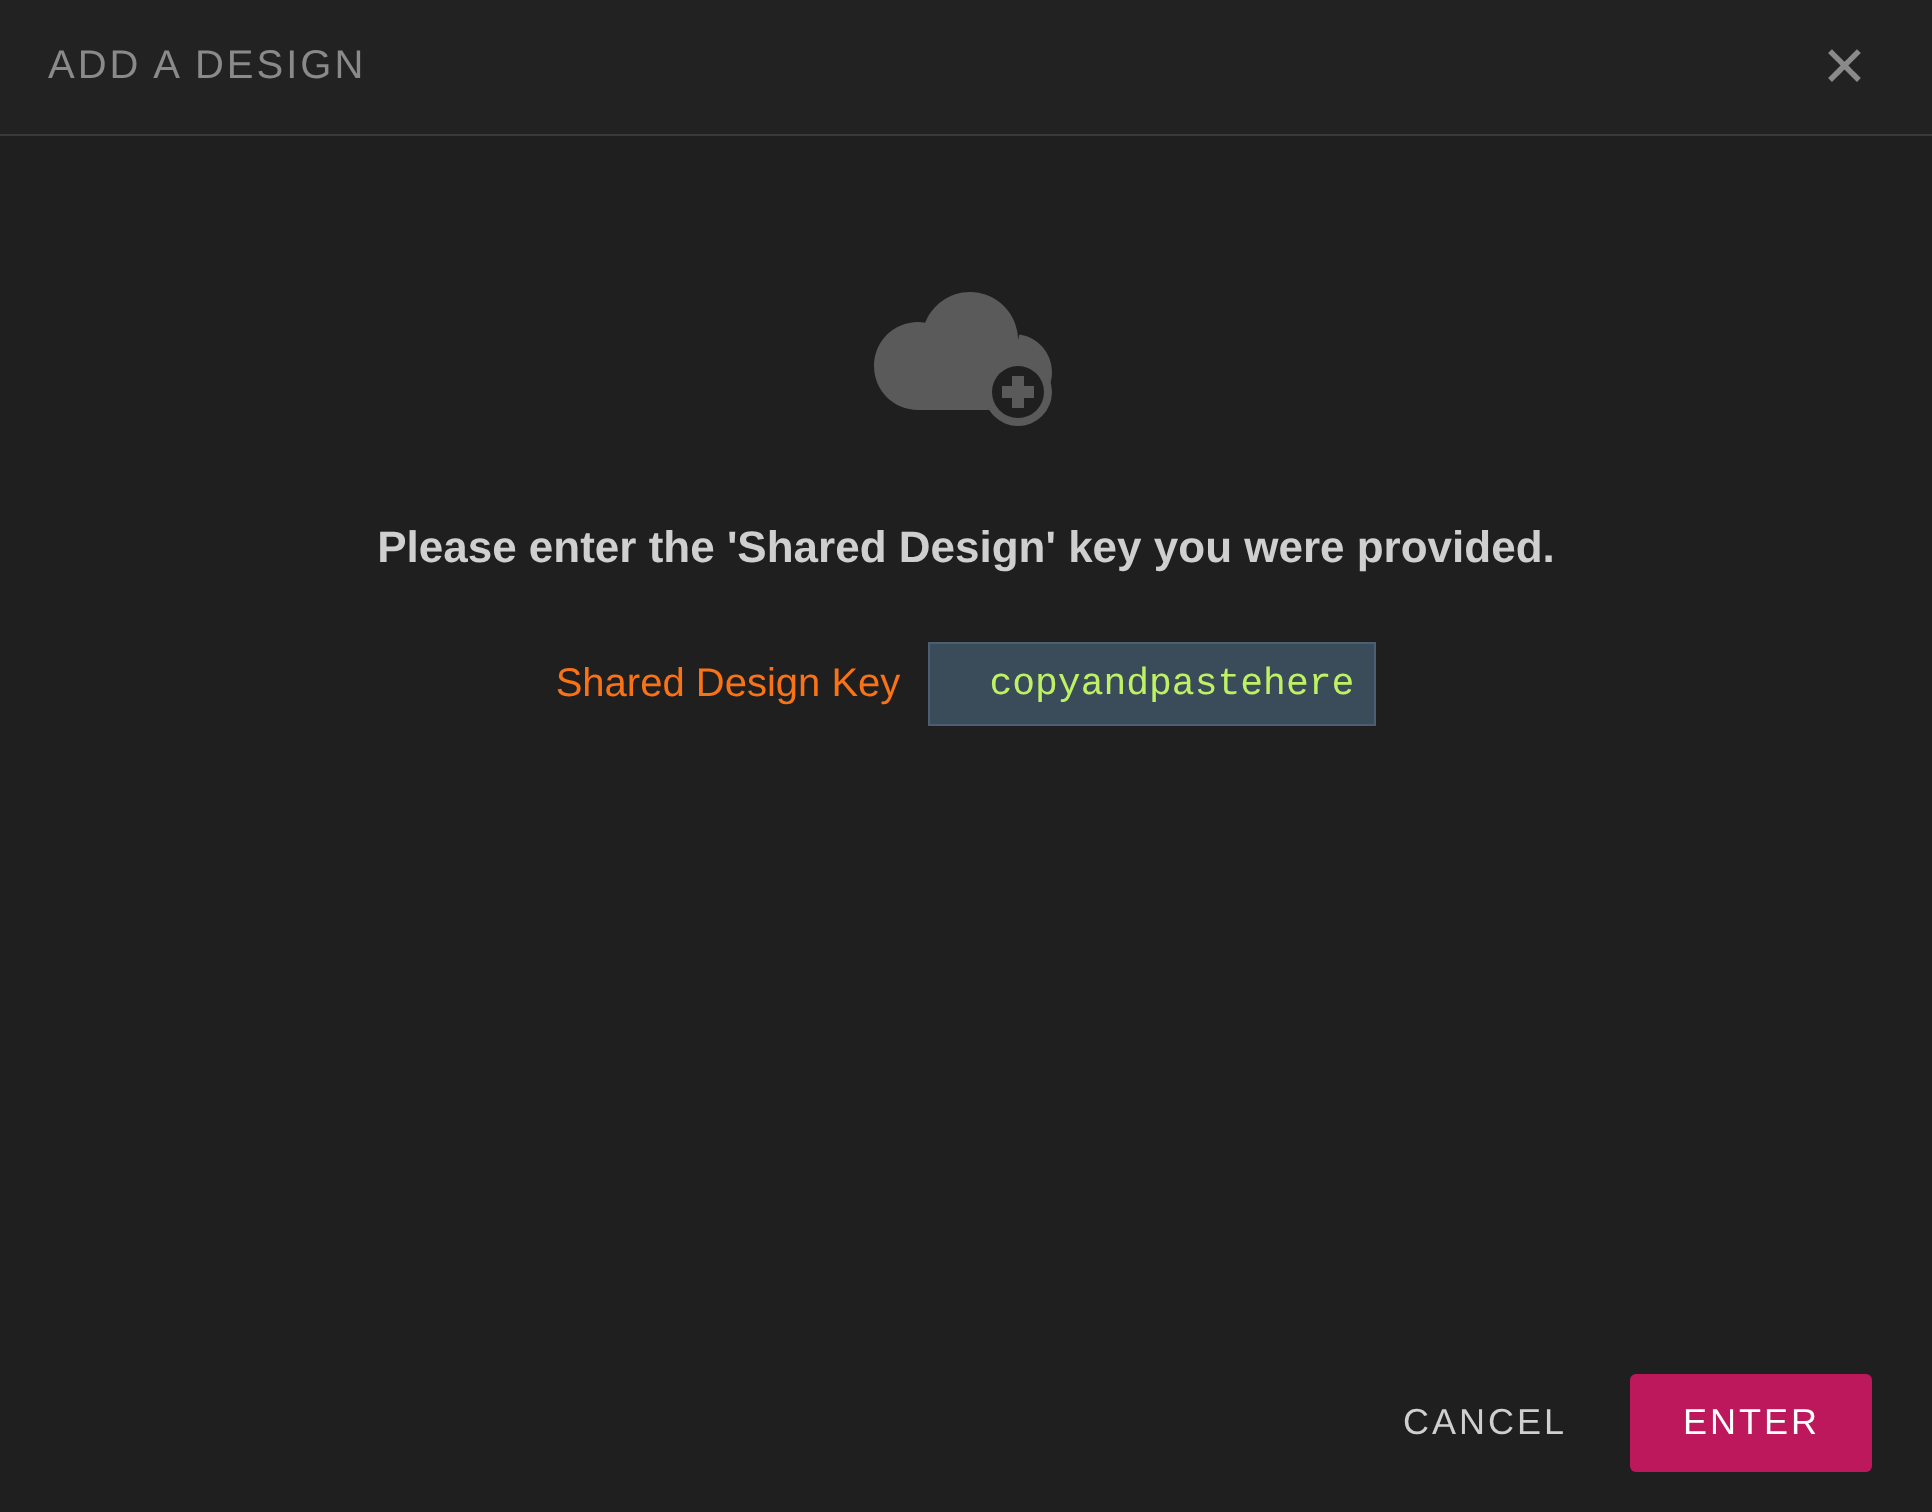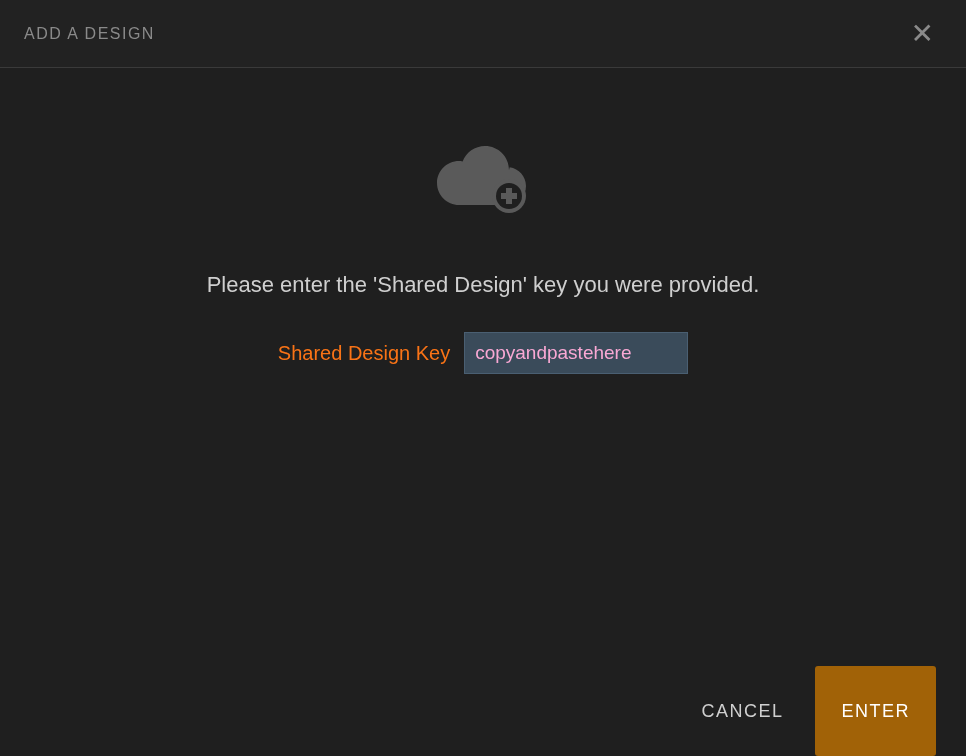--- a/index.html
+++ b/index.html
@@ -26,21 +26,21 @@
       height: 68px;
       border-bottom: 1px solid #3a3a3a;
       display: flex;
       align-items: center;
       justify-content: space-between;
       padding: 0 24px;
       background: #222;
     }
     .modal-title {
       color: #8a8a8a;
-      font-size: 16px;
+      font-size: 20px;
       font-weight: 400;
       letter-spacing: 1.5px;
     }
     .close-btn {
       color: #8a8a8a;
       font-size: 28px;
       cursor: pointer;
       background: none;
       border: none;
       padding: 4px 8px;
@@ -62,64 +62,65 @@
     }
     .body-title {
       color: #cfcfcf;
       font-size: 34px;
       font-weight: 300;
       margin-bottom: 32px;
     }
     .body-instruction {
       color: #cfcfcf;
       font-size: 22px;
-      font-weight: 400;
+      font-weight: 700;
       margin-bottom: 34px;
-      margin-top: 12px;
     }
     .input-row {
       display: flex;
       align-items: center;
       gap: 14px;
     }
     .input-label {
       color: #f97316;
       font-size: 20px;
       font-weight: 400;
     }
     .design-key-input {
       background: #3a4b5a;
       border: 1px solid #4a5f72;
-      color: #f9a8d4;
+      color: #bef264;
       font-size: 19px;
       padding: 8px 10px;
       width: 224px;
       height: 42px;
       outline: none;
-      font-family: Liberation Sans, sans-serif;
+      font-family: Liberation Mono, monospace;
+      text-align: right;
     }
     .modal-footer {
       height: 90px;
       display: flex;
+      align-items: center;
       justify-content: flex-end;
       padding: 0 30px;
       gap: 24px;
     }
     .cancel-btn {
       background: none;
       border: none;
       color: #cfcfcf;
       font-size: 18px;
       letter-spacing: 1.5px;
       cursor: pointer;
       padding: 14px 8px;
       font-family: inherit;
     }
     .enter-btn {
-      background: #a16207;
+      background: #be185d;
       border: none;
       color: #fff;
       font-size: 18px;
       letter-spacing: 1.5px;
       cursor: pointer;
       padding: 14px 26px;
       border-radius: 3px;
       font-family: inherit;
     }
   </style>

